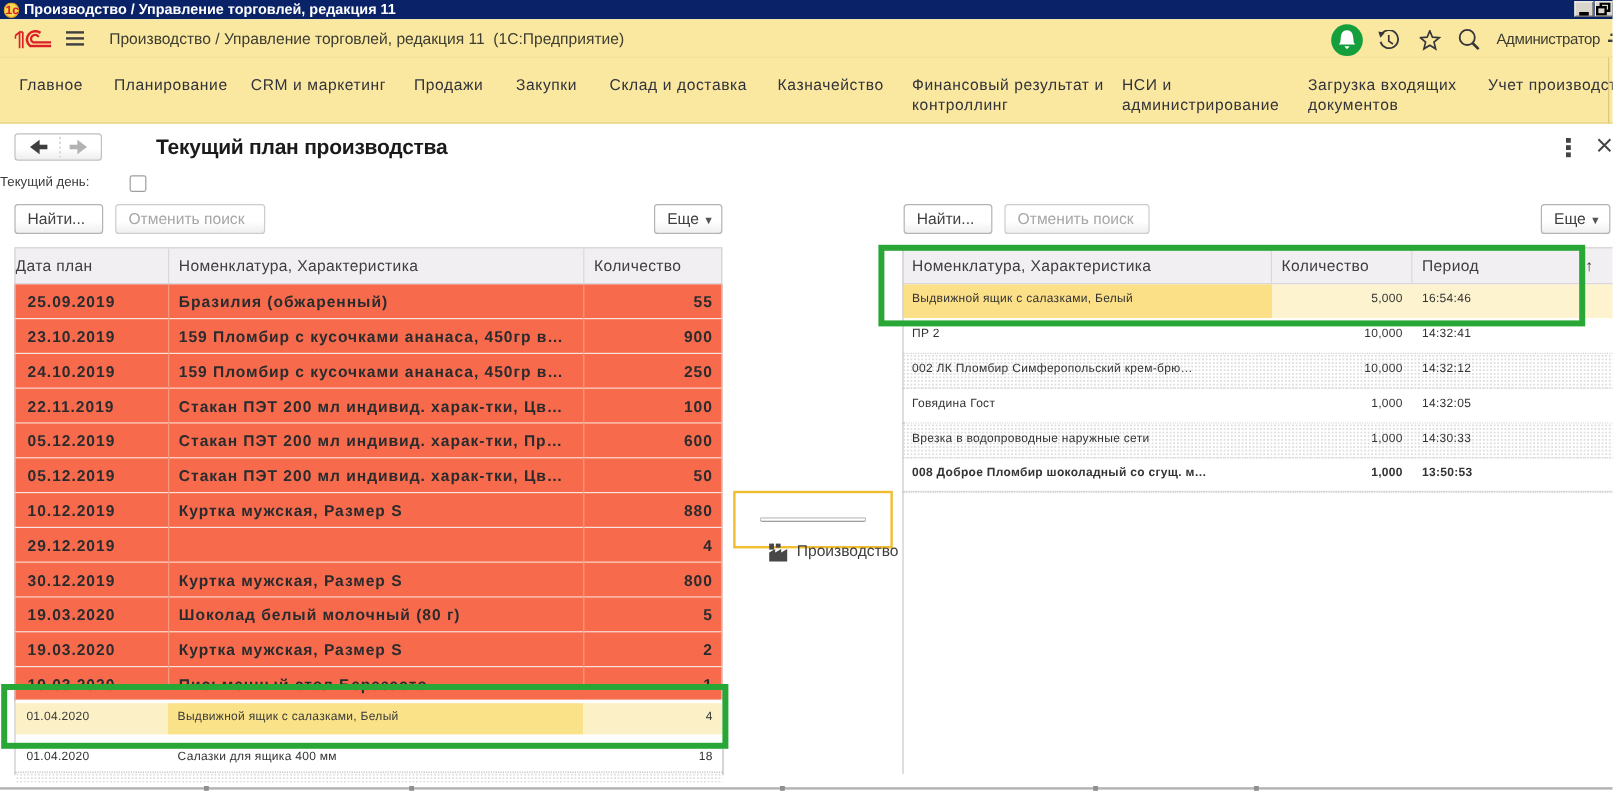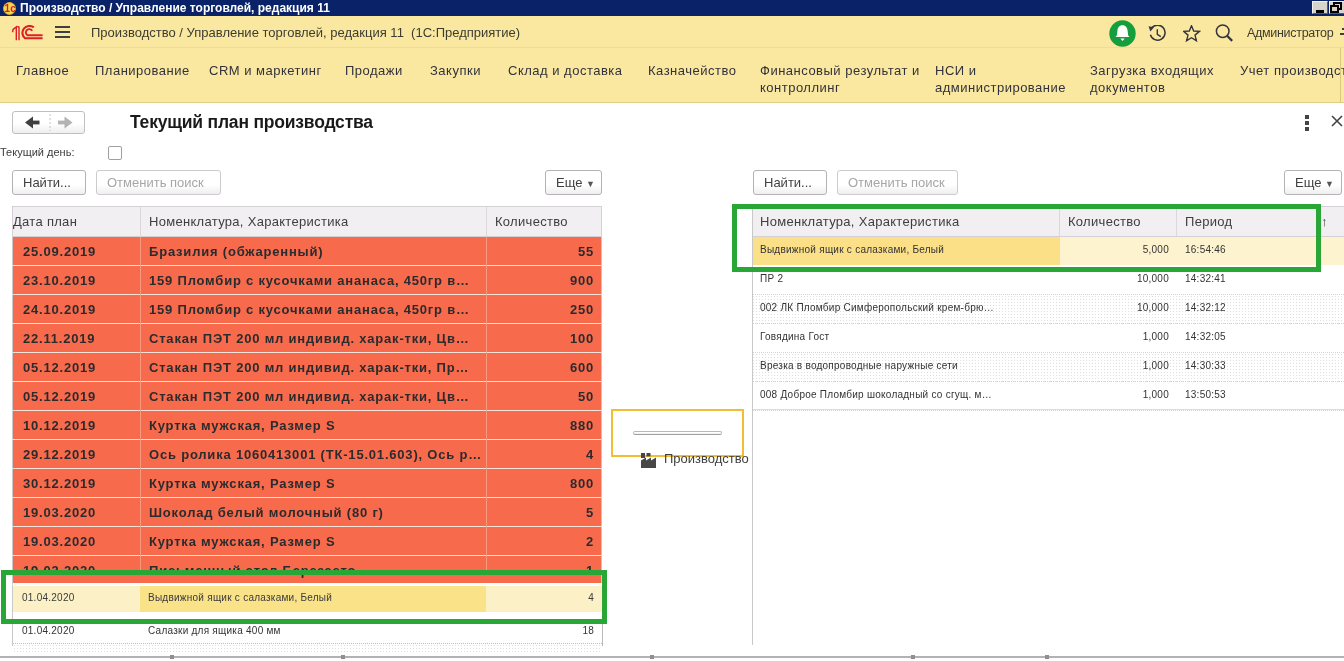--- a/index.html
+++ b/index.html
@@ -177,21 +177,20 @@
         <div class="cell" style="left:128px;width:346px;padding-left:8px;">Стакан ПЭТ 200 мл индивид. харак-тки, Цв…</div>
         <div class="cell num" style="left:474px;width:116px;padding-right:9px;">50</div>
       </div>
       <div class="redrow" style="position:relative;height:29px;border-bottom:1px solid #f7e3d9;border-left:1px solid #c9c9c9;border-right:1px solid #c9c9c9;">
         <div class="cell" style="left:0;width:128px;padding-left:10px;">10.12.2019</div>
         <div class="cell" style="left:128px;width:346px;padding-left:8px;">Куртка мужская, Размер S</div>
         <div class="cell num" style="left:474px;width:116px;padding-right:9px;">880</div>
       </div>
       <div class="redrow" style="position:relative;height:29px;border-bottom:1px solid #f7e3d9;border-left:1px solid #c9c9c9;border-right:1px solid #c9c9c9;">
         <div class="cell" style="left:0;width:128px;padding-left:10px;">29.12.2019</div>
-        <div class="cell" style="left:128px;width:346px;padding-left:8px;">Ось ролика 1060413001 (ТК-15.01.603), Ось р…</div>
         <div class="cell num" style="left:474px;width:116px;padding-right:9px;">4</div>
       </div>
       <div class="redrow" style="position:relative;height:29px;border-bottom:1px solid #f7e3d9;border-left:1px solid #c9c9c9;border-right:1px solid #c9c9c9;">
         <div class="cell" style="left:0;width:128px;padding-left:10px;">30.12.2019</div>
         <div class="cell" style="left:128px;width:346px;padding-left:8px;">Куртка мужская, Размер S</div>
         <div class="cell num" style="left:474px;width:116px;padding-right:9px;">800</div>
       </div>
       <div class="redrow" style="position:relative;height:29px;border-bottom:1px solid #f7e3d9;border-left:1px solid #c9c9c9;border-right:1px solid #c9c9c9;">
         <div class="cell" style="left:0;width:128px;padding-left:10px;">19.03.2020</div>
         <div class="cell" style="left:128px;width:346px;padding-left:8px;">Шоколад белый молочный (80 г)</div>
@@ -268,21 +267,21 @@
       <div class="wrow" style="position:relative;height:29px;border-bottom:1px dotted #d4d4d4;">
         <div class="cell" style="left:0;width:308px;padding-left:8px;">Говядина Гост</div>
         <div class="cell num" style="left:308px;width:117px;padding-right:8px;">1,000</div>
         <div class="cell" style="left:425px;width:140px;padding-left:8px;">14:32:05</div>
       </div>
       <div class="wrow dots" style="position:relative;height:29px;border-bottom:1px dotted #d4d4d4;">
         <div class="cell" style="left:0;width:308px;padding-left:8px;">Врезка в водопроводные наружные сети</div>
         <div class="cell num" style="left:308px;width:117px;padding-right:8px;">1,000</div>
         <div class="cell" style="left:425px;width:140px;padding-left:8px;">14:30:33</div>
       </div>
-      <div class="wrow" style="position:relative;height:29px;border-bottom:1px dotted #d4d4d4;">
+      <div class="wrow" style="position:relative;height:29px;border-bottom:1px dotted #d4d4d4;font-weight:bold;">
         <div class="cell" style="left:0;width:308px;padding-left:8px;">008 Доброе Пломбир шоколадный со сгущ. м…</div>
         <div class="cell num" style="left:308px;width:117px;padding-right:8px;">1,000</div>
         <div class="cell" style="left:425px;width:140px;padding-left:8px;">13:50:53</div>
       </div>
     </div>
 
   <div class="abs" style="left:752px;top:409px;width:592px;height:1px;background:#dcdcdc"></div>
 
   <div class="abs" style="left:732px;top:204px;width:589px;height:68px;border:5px solid #28a737;z-index:6"></div>
 

